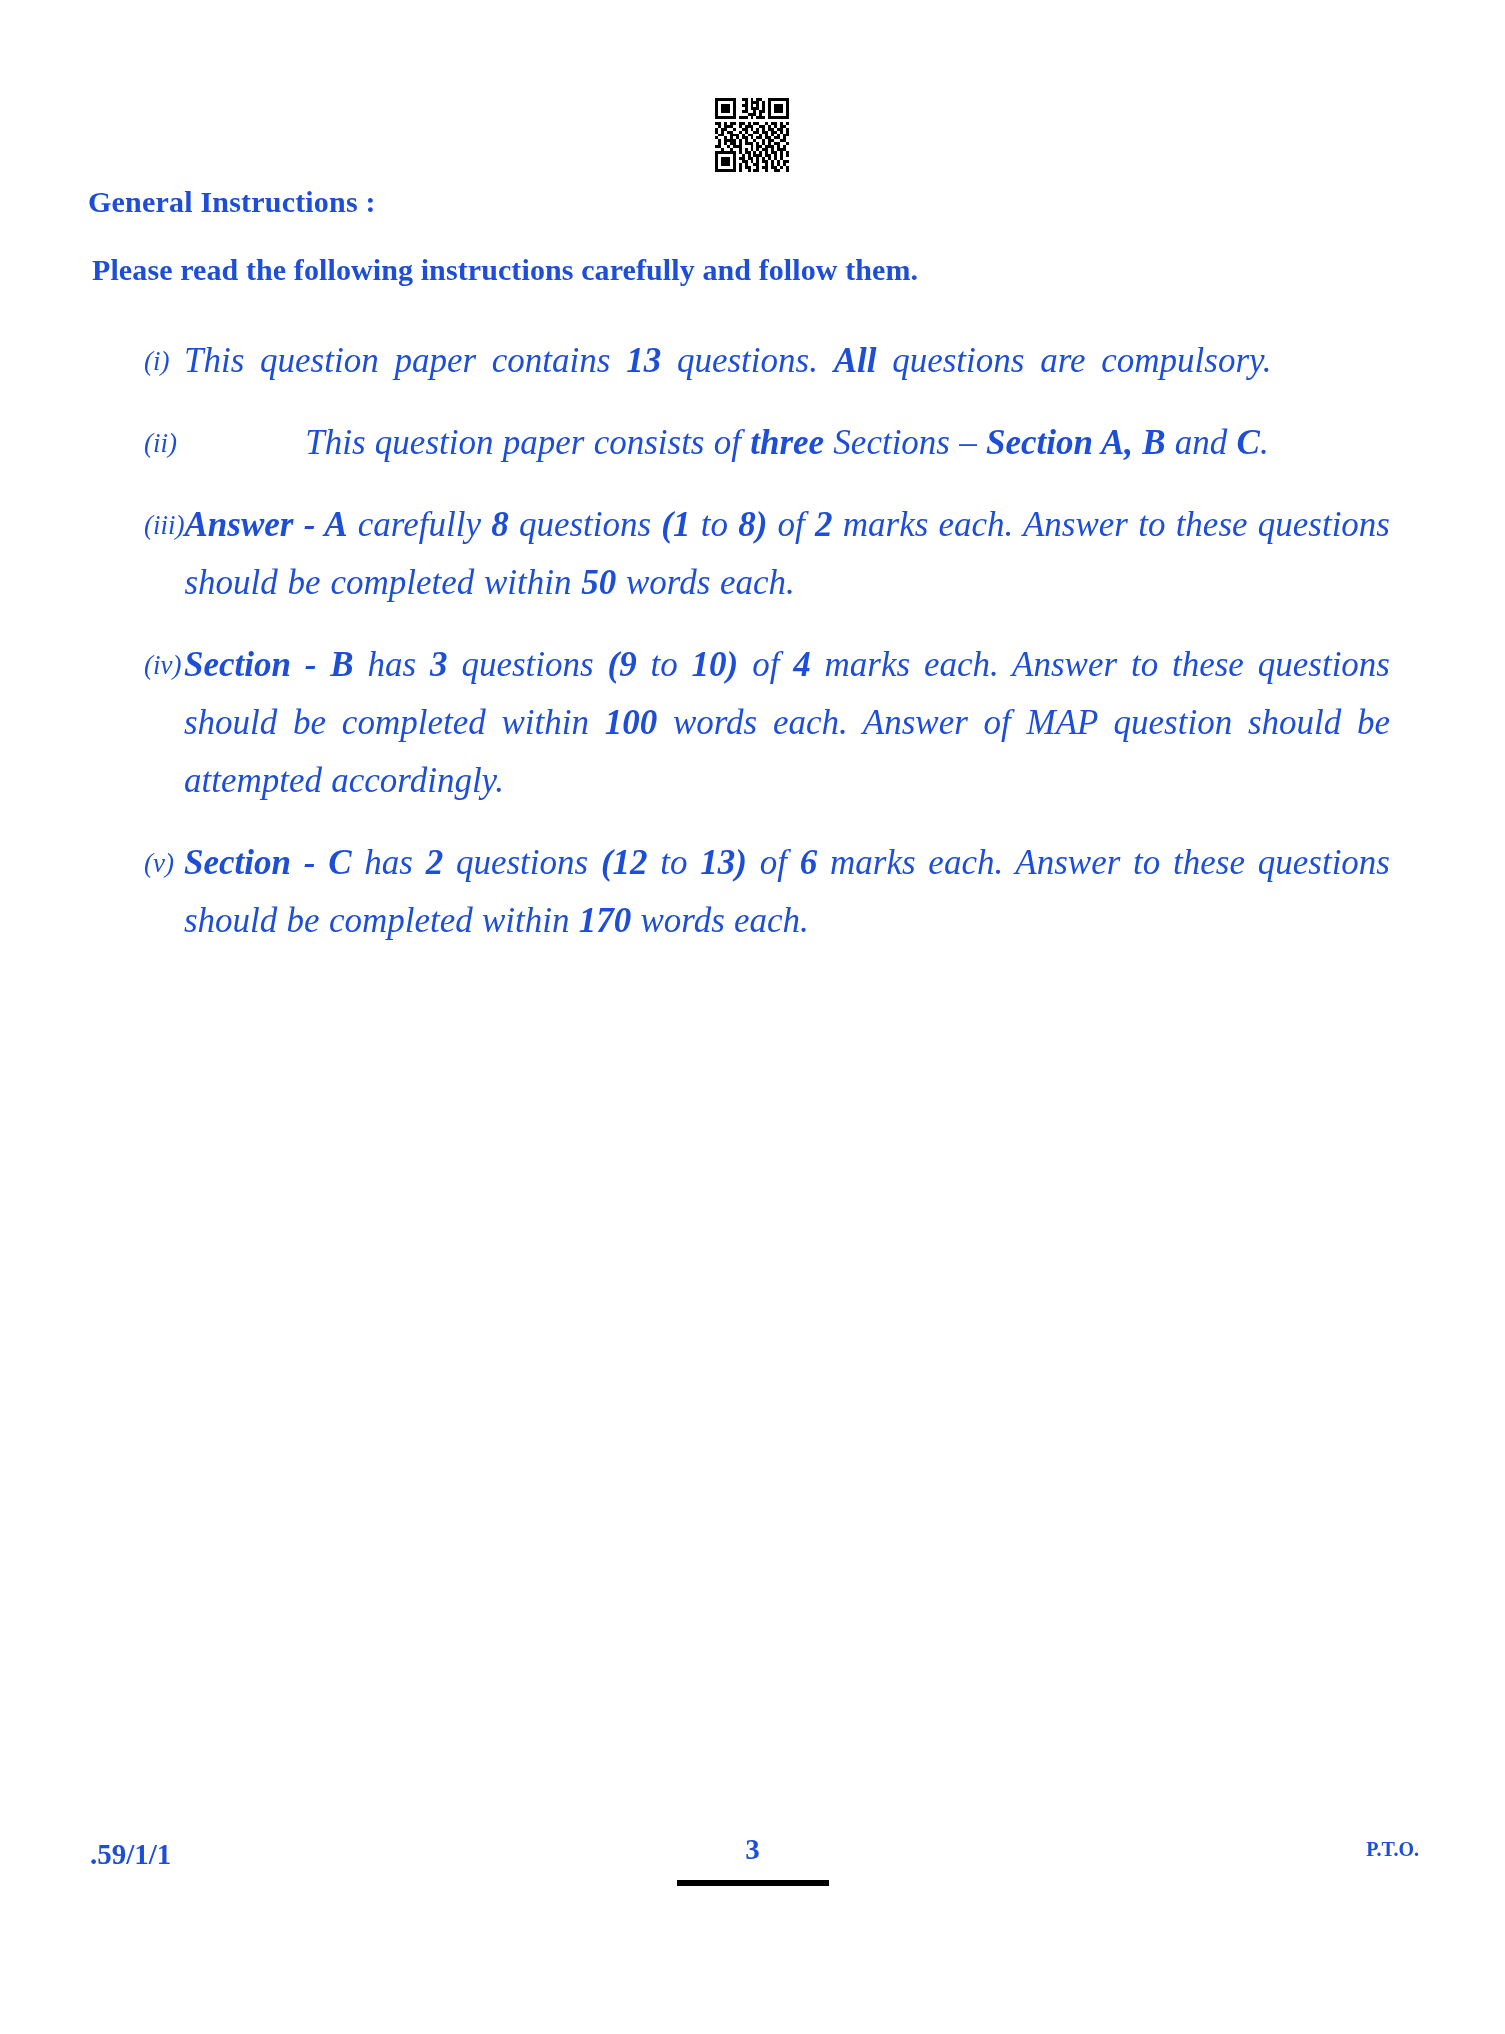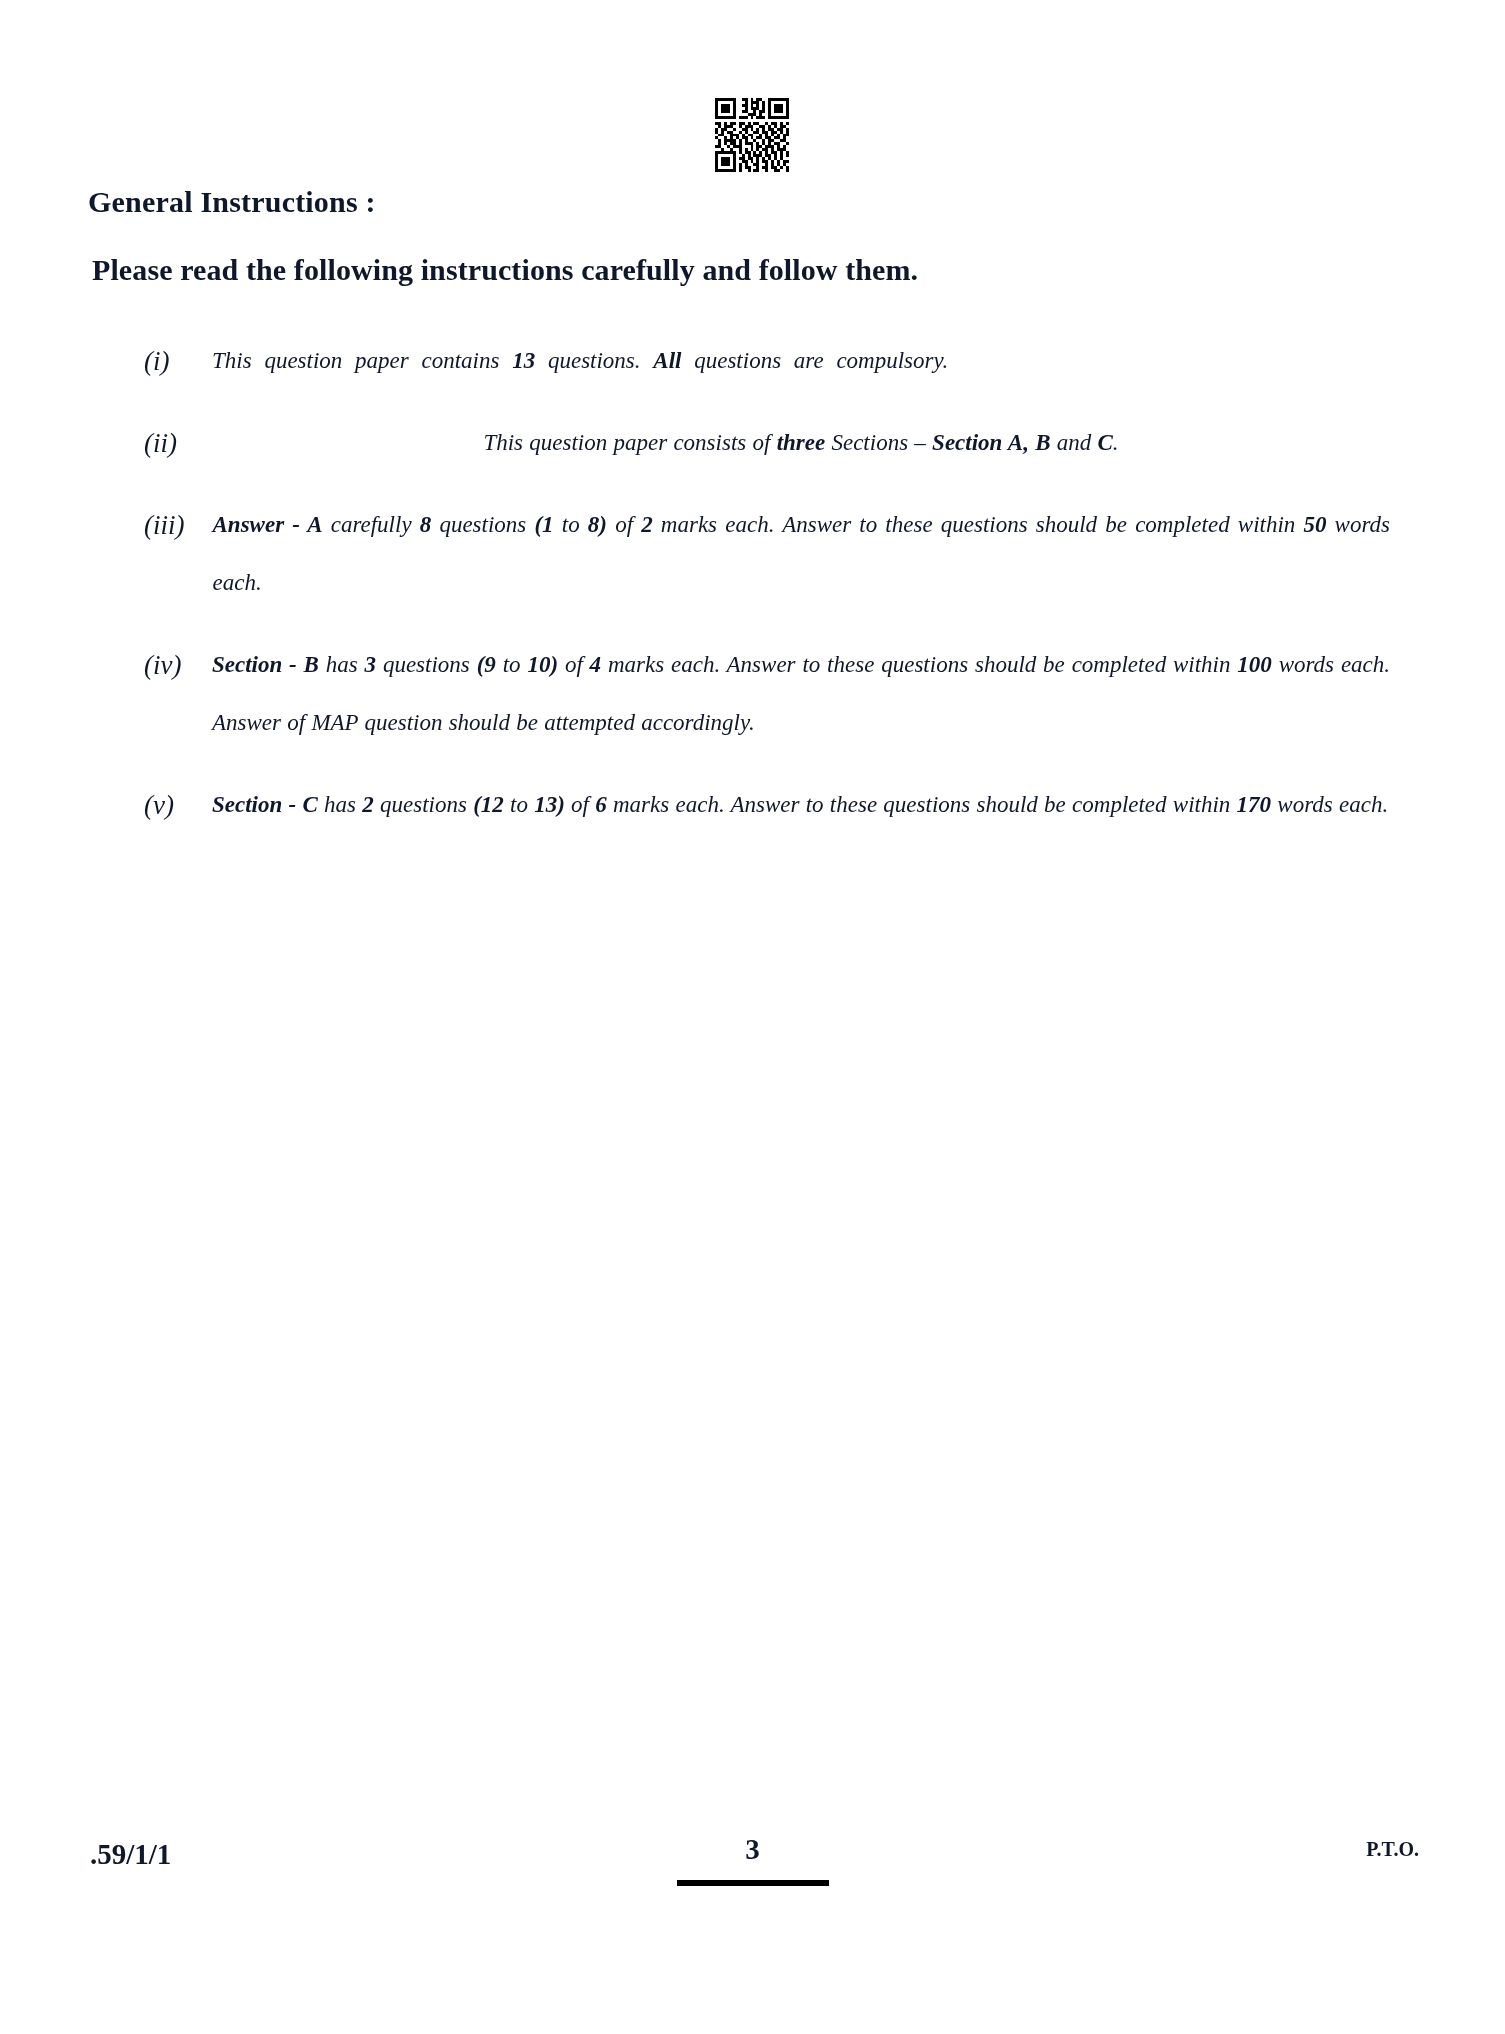--- a/index.html
+++ b/index.html
@@ -7,21 +7,21 @@
     padding: 0;
     background: #ffffff;
   }
   .page {
     position: relative;
     width: 1505px;
     height: 2034px;
     margin: 0 auto;
     background: #ffffff;
     font-family: "Liberation Serif", "DejaVu Serif", serif;
-    color: #0f172a;
+    color: #1d4ed8;
     overflow: hidden;
   }
 
   
   .qr-wrap {
     position: absolute;
     left: 714px;
     top: 98px;
     width: 76px;
     height: 74px;
@@ -65,26 +65,25 @@
     font-style: italic;
     font-size: 27px;
     line-height: 58px;
     padding-left: 56px;
     box-sizing: border-box;
     white-space: nowrap;
   }
   .ins-body {
     flex: 1 1 auto;
     font-style: italic;
-    font-size: 23px;
+    font-size: 35px;
     line-height: 58px;
     text-align: justify;
     text-justify: inter-word;
     padding-right: 28px;
-    margin-left: 28px;
   }
   .ins-body.last-nostretch {
     text-align: center;
   }
   .ins-body b { font-weight: bold; font-style: italic; }
 
   
   .row-i .ins-body  { word-spacing: 7px; }
   .row-ii .ins-body { word-spacing: 0.5px; }
   .row-iii .ins-body{ word-spacing: 1px; }

